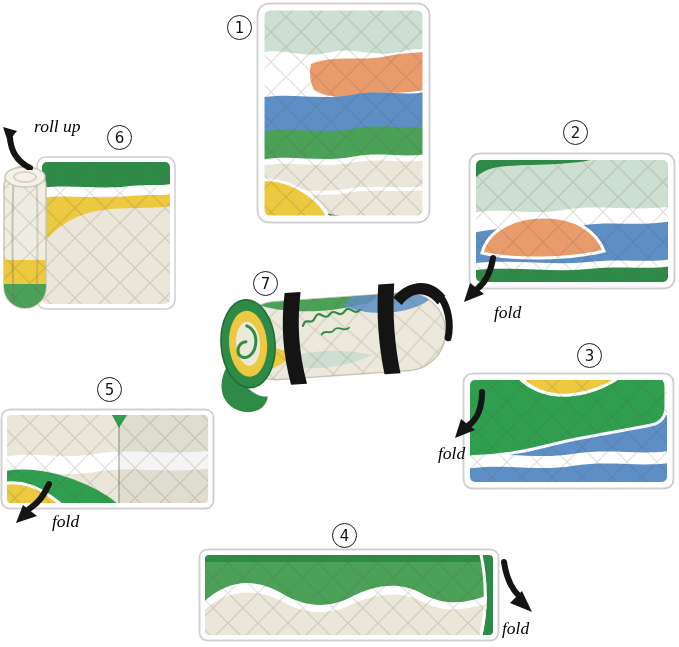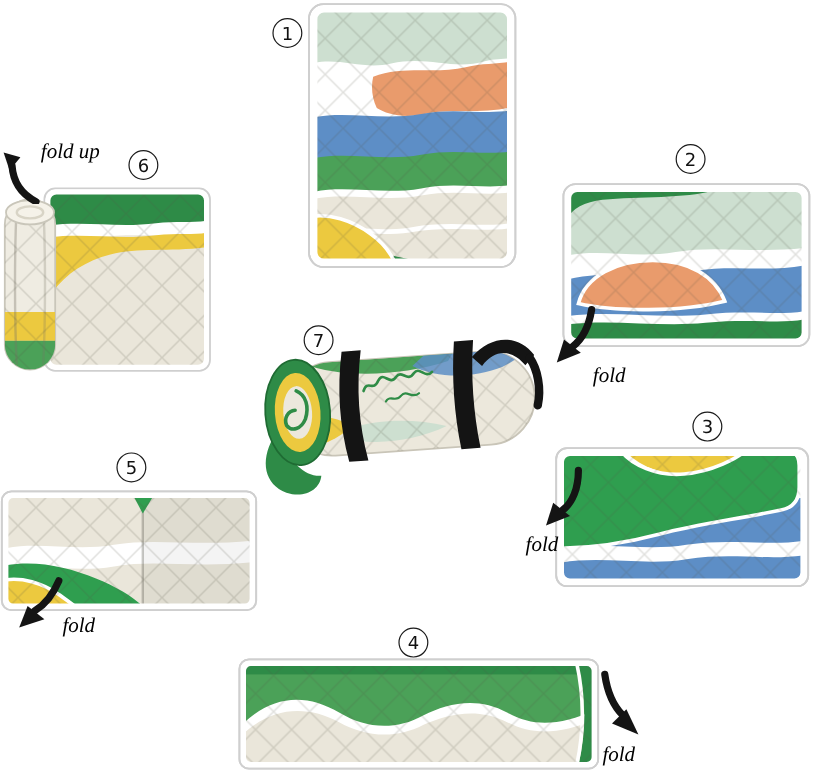--- a/index.html
+++ b/index.html
@@ -47,21 +47,21 @@
   </svg>
 
   <div class="stepnum" style="left:227px;top:15px">1</div>
   <div class="stepnum" style="left:563px;top:120px">2</div>
   <div class="stepnum" style="left:577px;top:343px">3</div>
   <div class="stepnum" style="left:332px;top:523px">4</div>
   <div class="stepnum" style="left:97px;top:377px">5</div>
   <div class="stepnum" style="left:107px;top:125px">6</div>
   <div class="stepnum" style="left:253px;top:271px">7</div>
 
-  <div class="action" style="left:34px;top:116px">fold up</div>
+  <div class="action" style="left:34px;top:116px">roll up</div>
   <div class="action" style="left:494px;top:302px">fold</div>
   <div class="action" style="left:438px;top:443px">fold</div>
   <div class="action" style="left:52px;top:511px">fold</div>
   <div class="action" style="left:502px;top:618px">fold</div>
 
   <svg class="arrow" style="left:0;top:124px" width="34" height="46" viewBox="0 0 34 46">
     <path class="line" d="M30 44 C18 38 11 28 10 14" stroke-width="6"></path>
     <polygon class="f-ink" points="3,3 17,7 8,18"></polygon>
   </svg>
   <svg class="arrow" style="left:460px;top:253px" width="38" height="52" viewBox="0 0 38 52">

